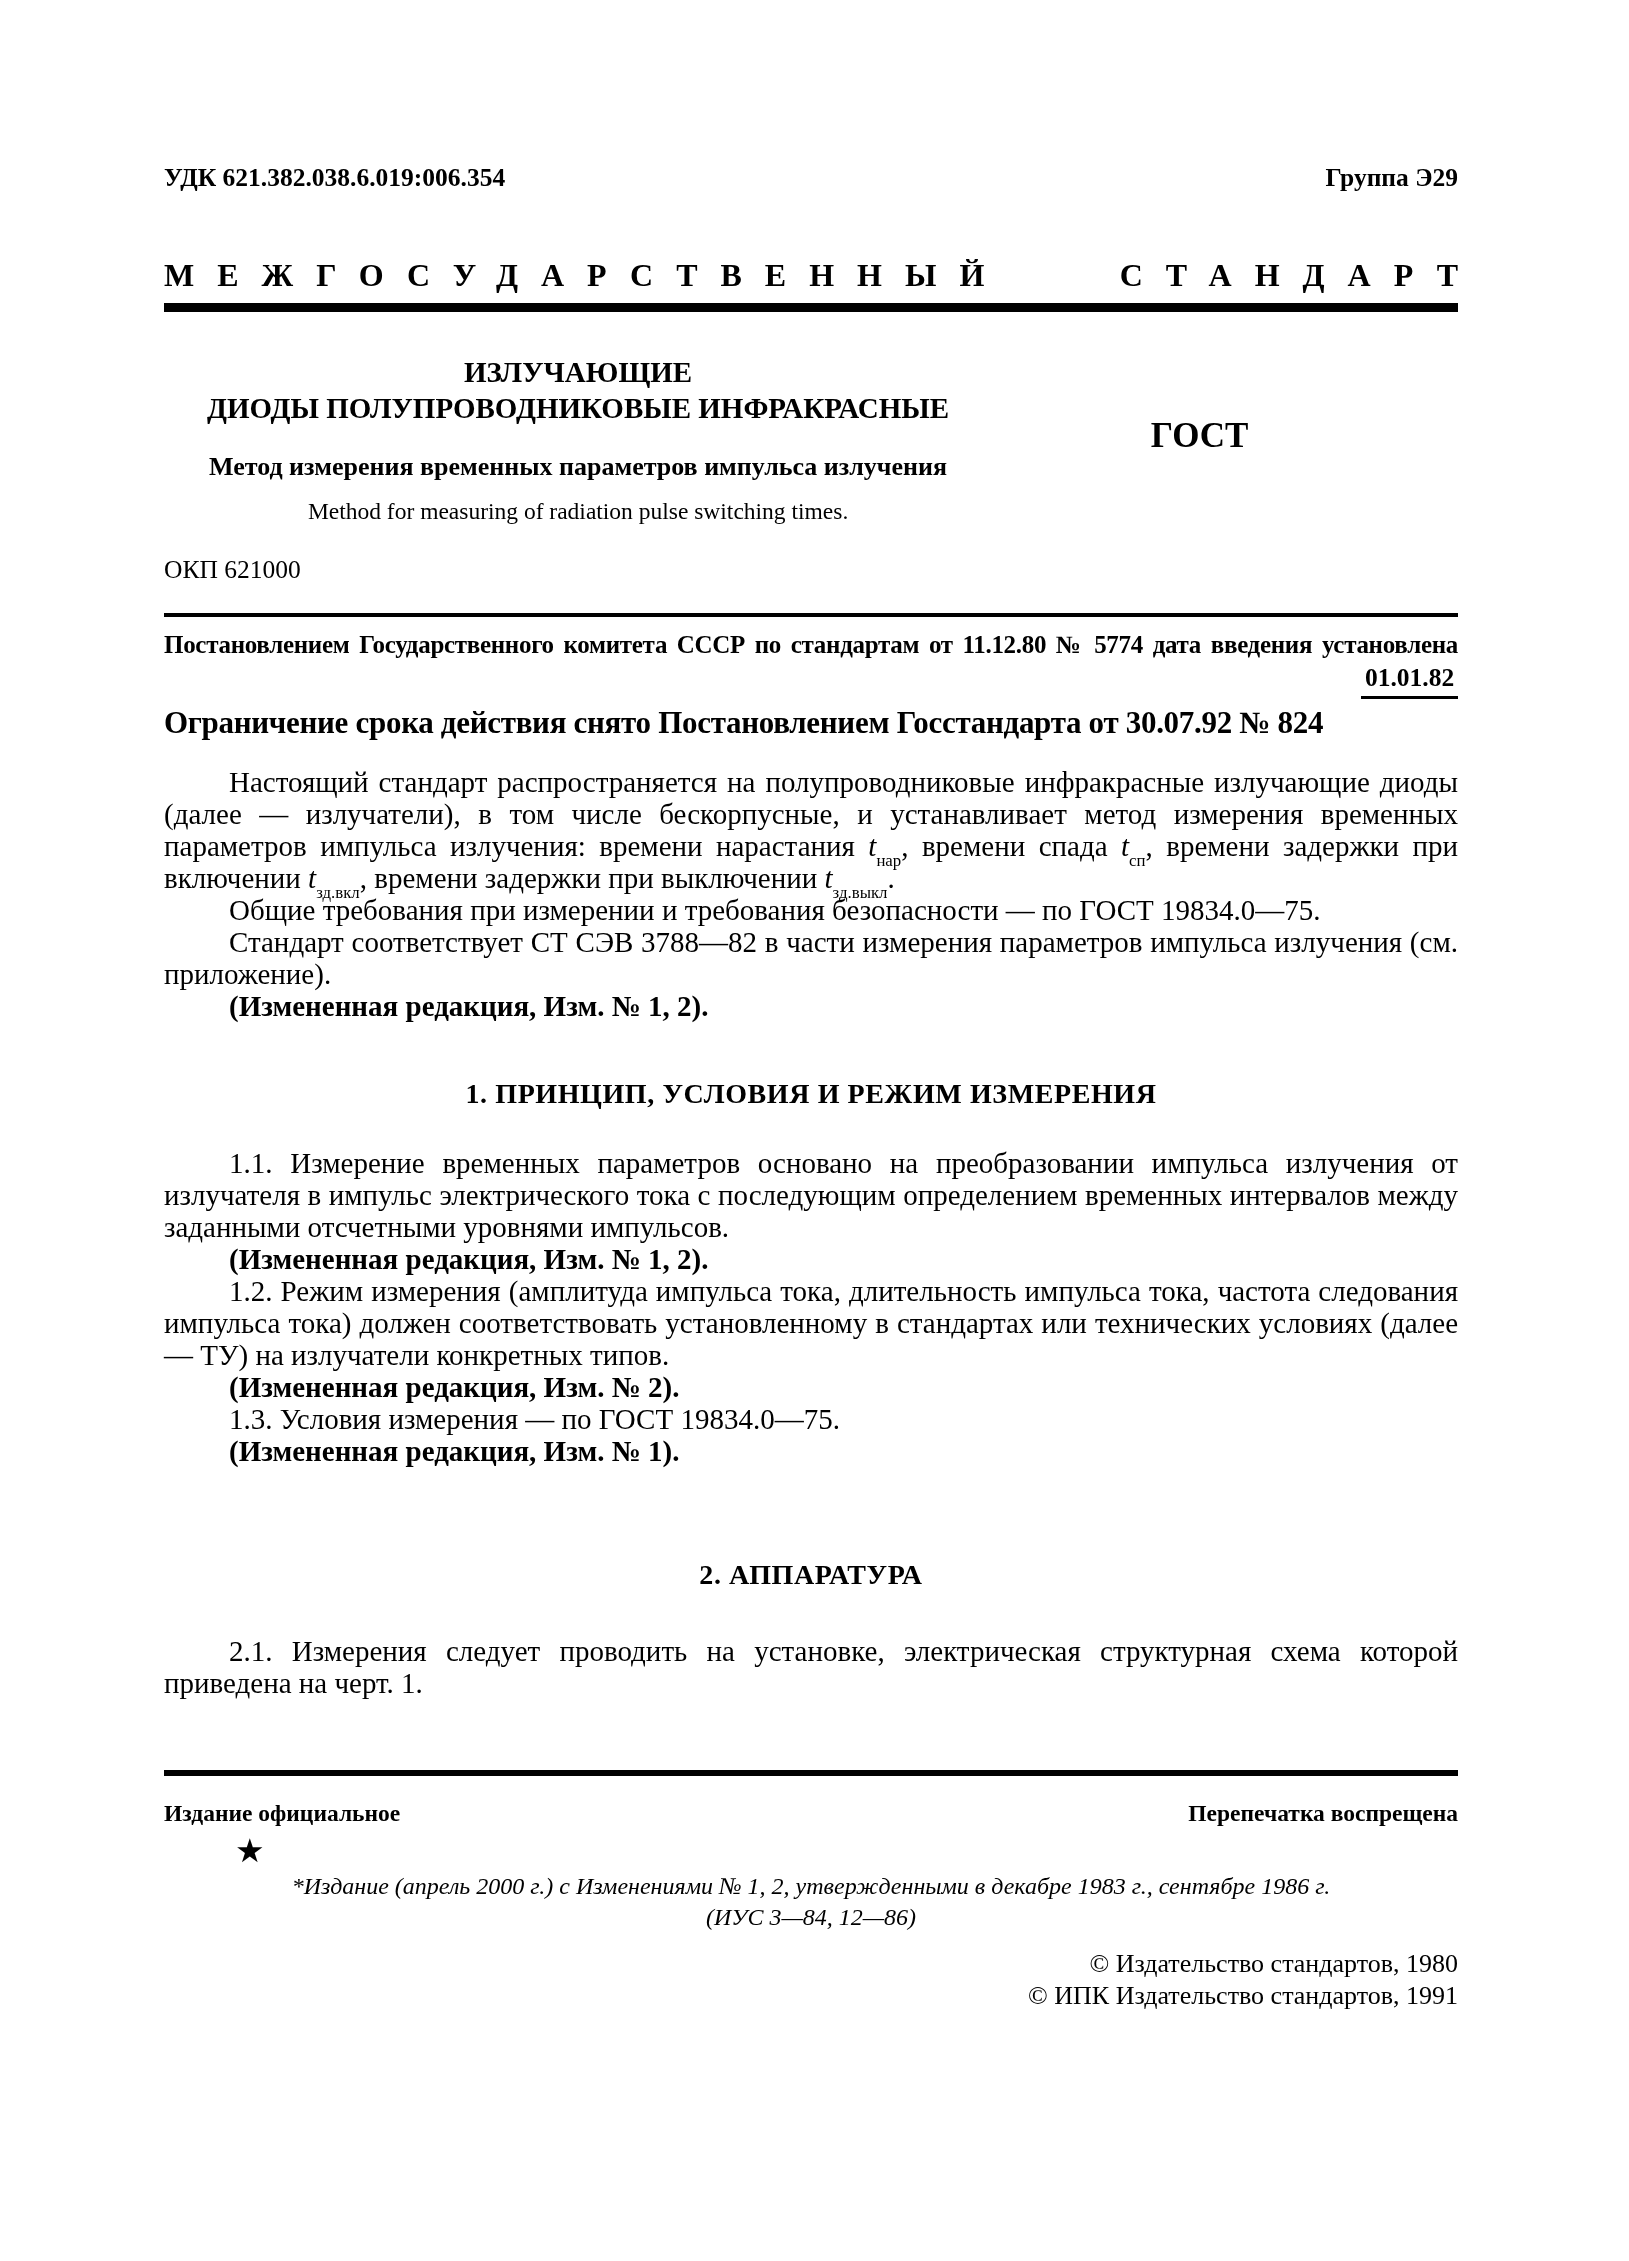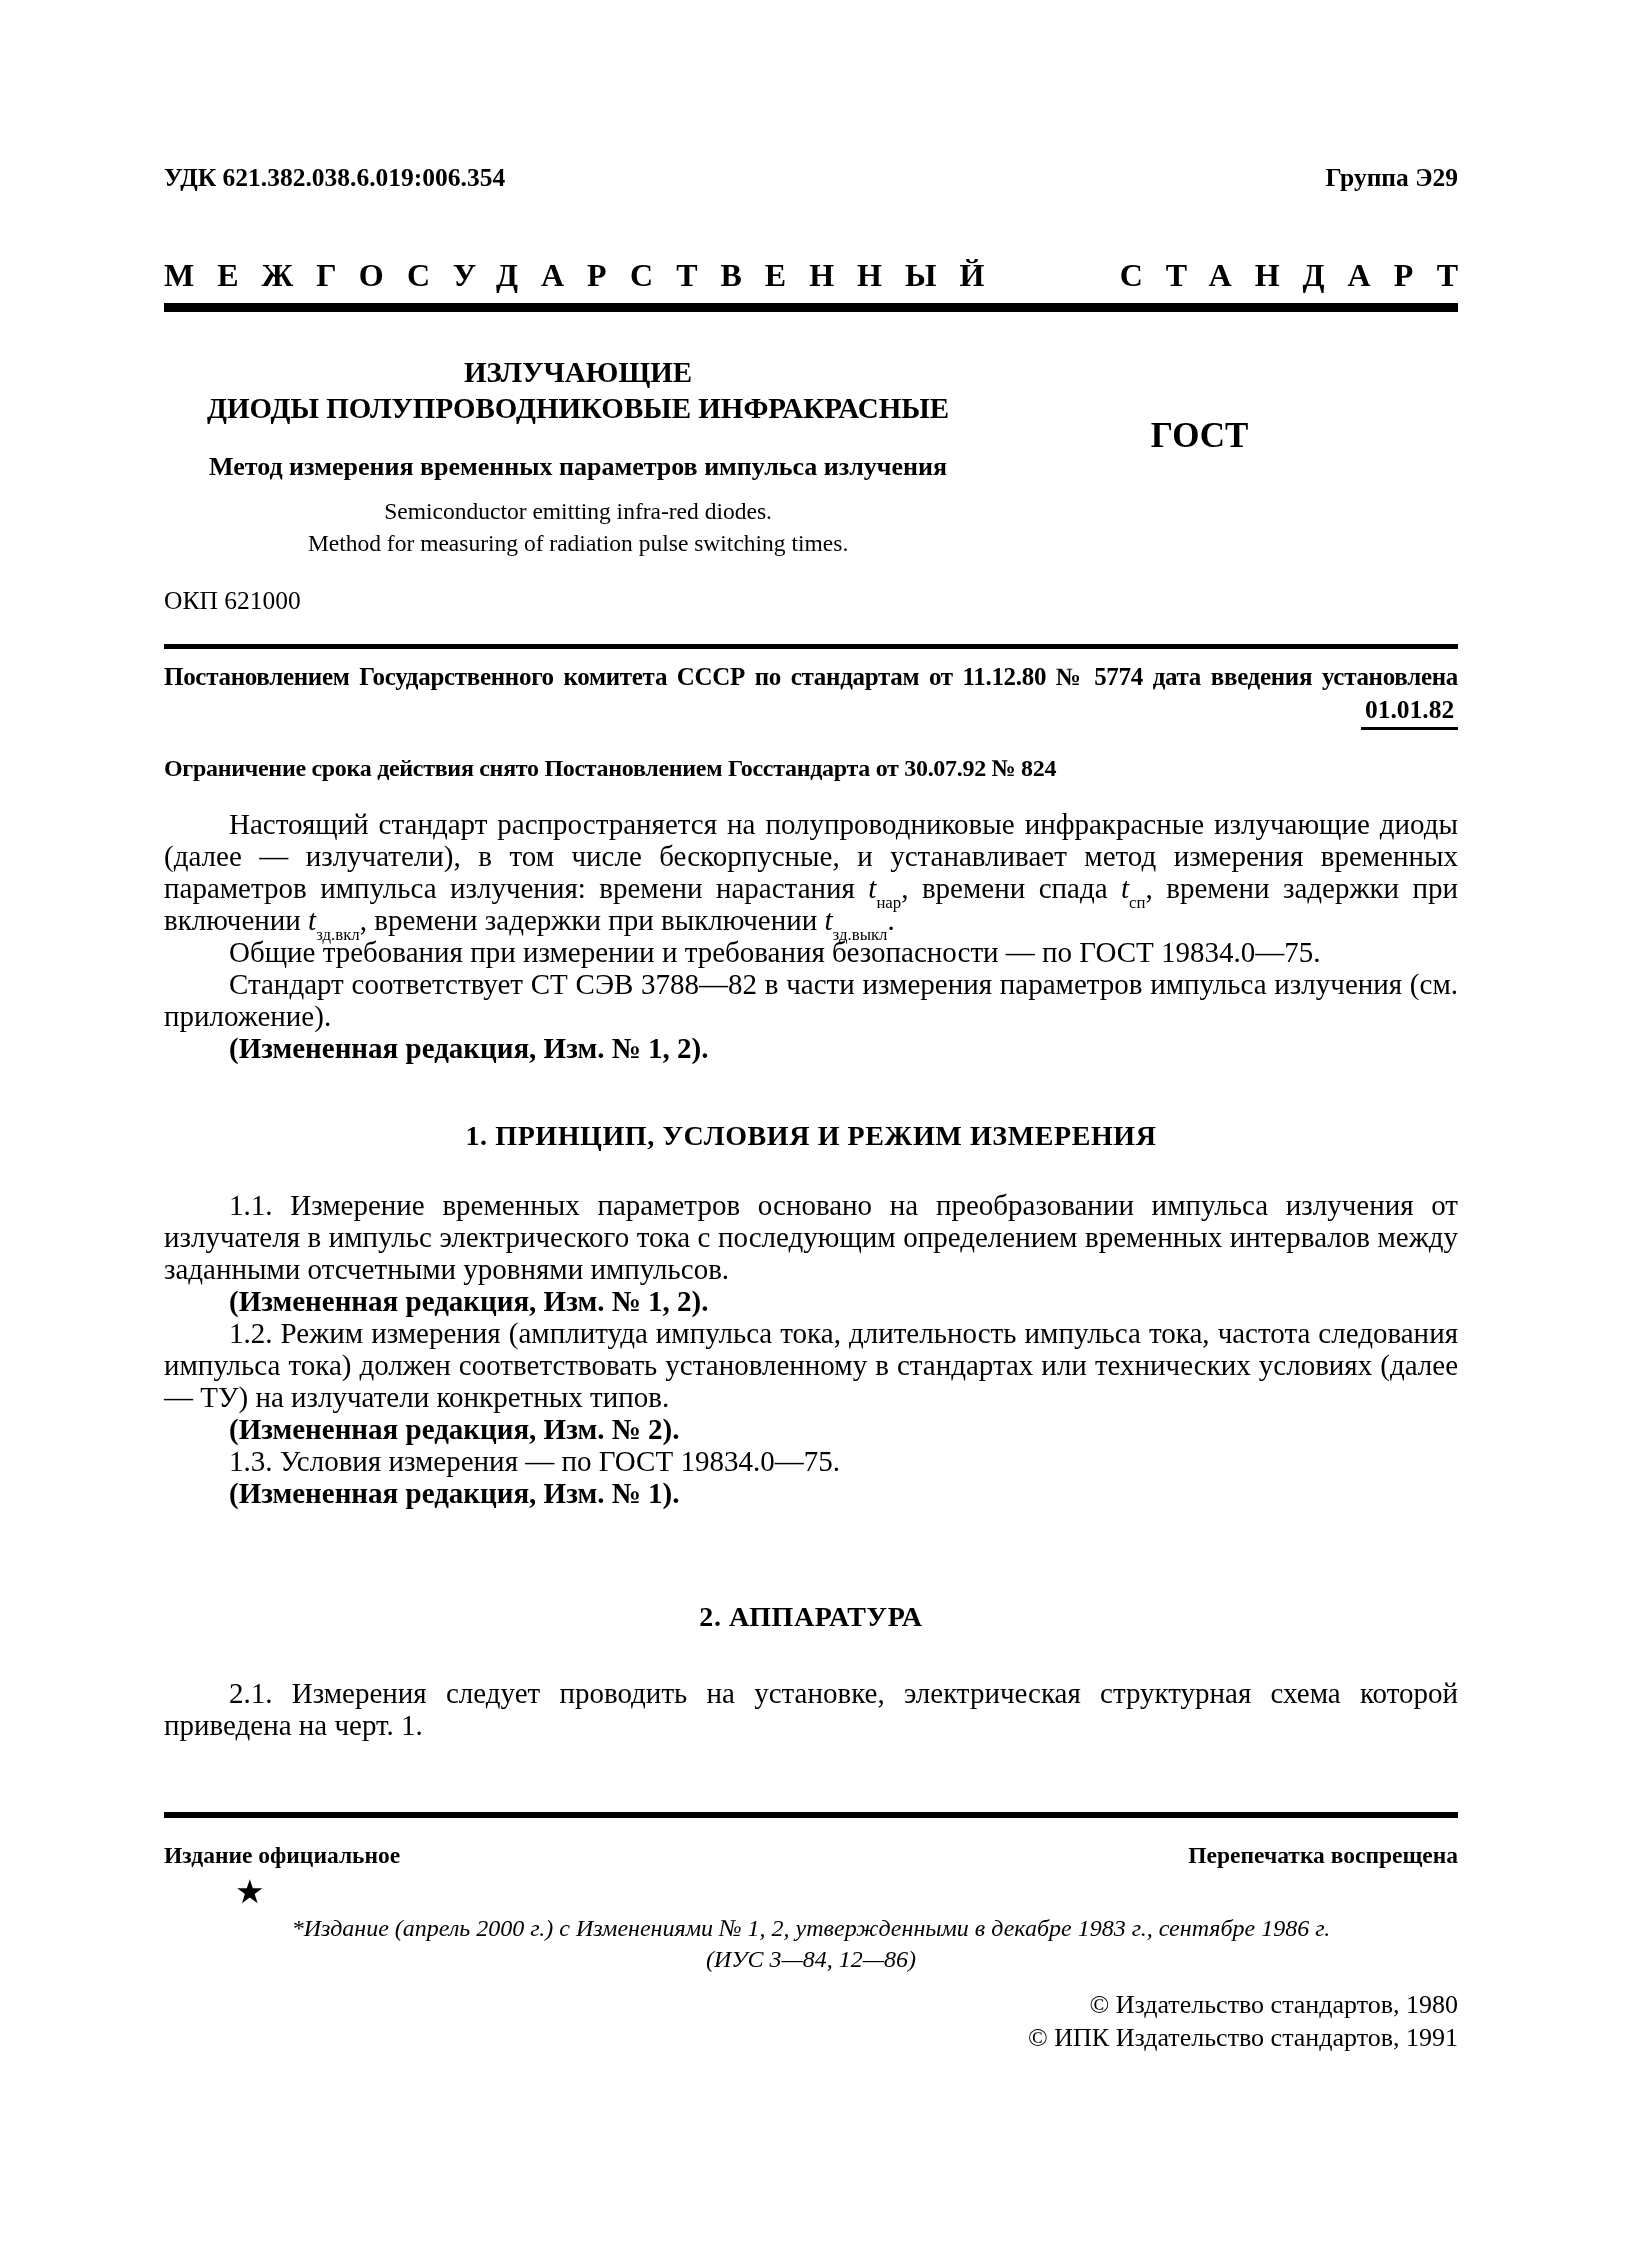--- a/index.html
+++ b/index.html
@@ -41,21 +41,21 @@
 
   .english { width: 64%; margin-top: 14px; text-align: center; font-size: 23.5px; line-height: 1.35; }
   .okp     { margin-top: 27px; font-size: 25.5px; }
 
   .decree {
     margin-top: 14px; font-size: 25px; font-weight: bold; letter-spacing: -0.3px;
     text-align: justify; text-align-last: justify;
   }
   .date-row { margin-top: 3.8px; text-align: right; font-size: 25.5px; font-weight: bold; }
   .date-underline { display: inline-block; border-bottom: 3.8px solid #000; padding: 0 3.8px 2.5px 3.8px; }
-  .limitation { margin-top: 25px; font-size: 24px; font-weight: bold; letter-spacing: -0.3px; }
+  .limitation { margin-top: 6px; font-size: 31px; font-weight: bold; letter-spacing: -0.3px; }
 
   .body-text { font-size: 29px; line-height: 32px; }
   .body-text p { margin: 0; text-align: justify; text-indent: 65px; }
   .body-text p.bold { font-weight: bold; }
   .intro { margin-top: 25.5px; }
 
   .tvar { font-style: italic; }
   sub.param { font-size: 0.58em; line-height: 0; position: relative; top: 0.18em; }
 
   .sec-heading {
@@ -101,21 +101,20 @@
         <div>ДИОДЫ ПОЛУПРОВОДНИКОВЫЕ ИНФРАКРАСНЫЕ</div>
       </div>
       <div class="subtitle">Метод измерения временных параметров импульса излучения</div>
     </div>
     <div class="title-right">
       <div>ГОСТ</div>
     </div>
   </div>
 
   <div class="english">
-    <div>Semiconductor emitting infra-red diodes.</div>
     <div>Method for measuring of radiation pulse switching times.</div>
   </div>
 
   <div class="okp">ОКП 621000</div>
 
   <div class="rule rule-thin"></div>
 
   <div class="decree">Постановлением Государственного комитета СССР по стандартам от 11.12.80 № 5774 дата введения установлена</div>
 
   <div class="date-row">

